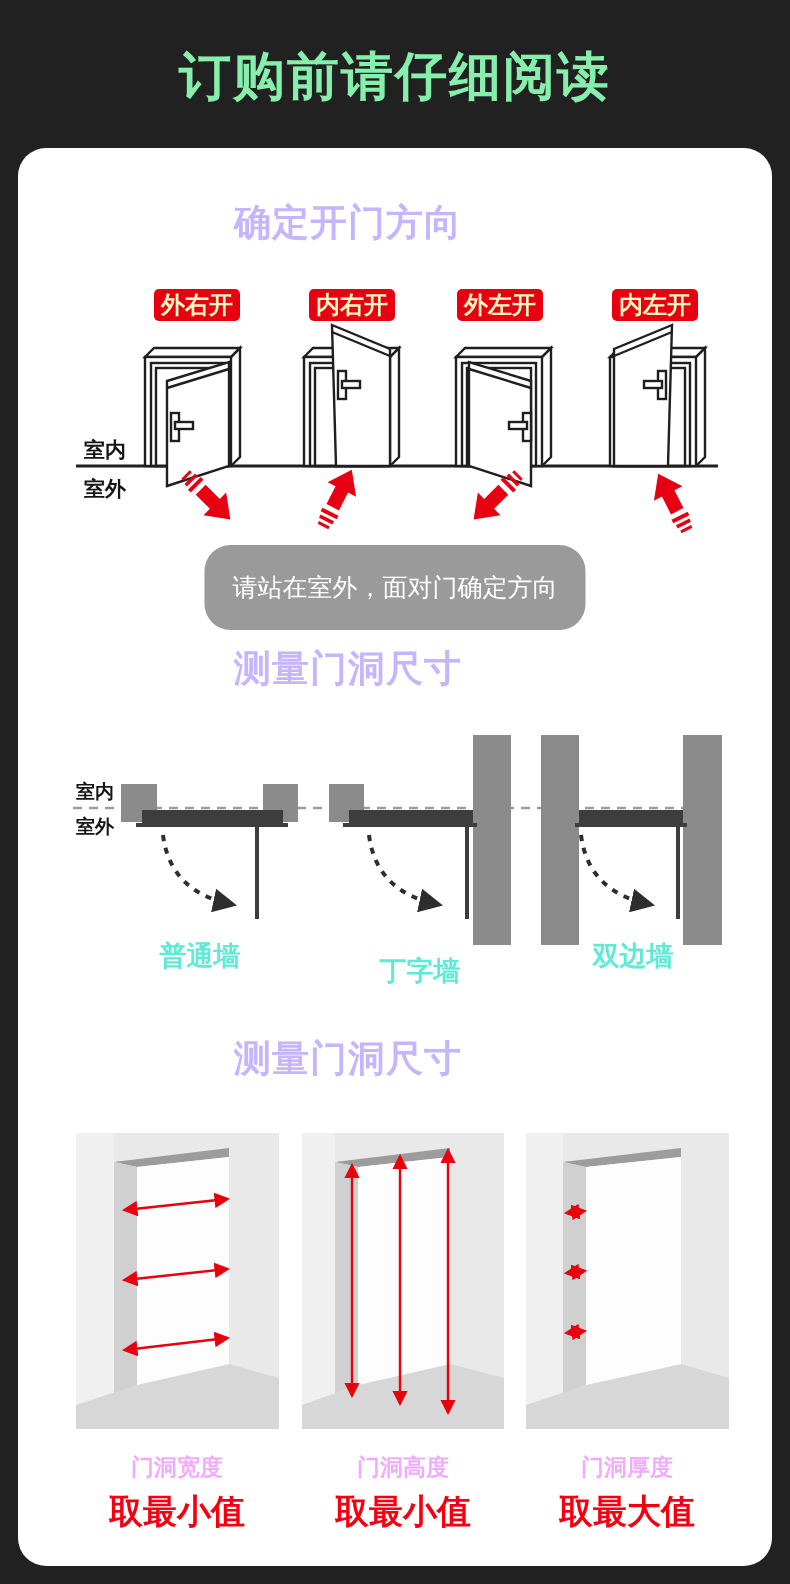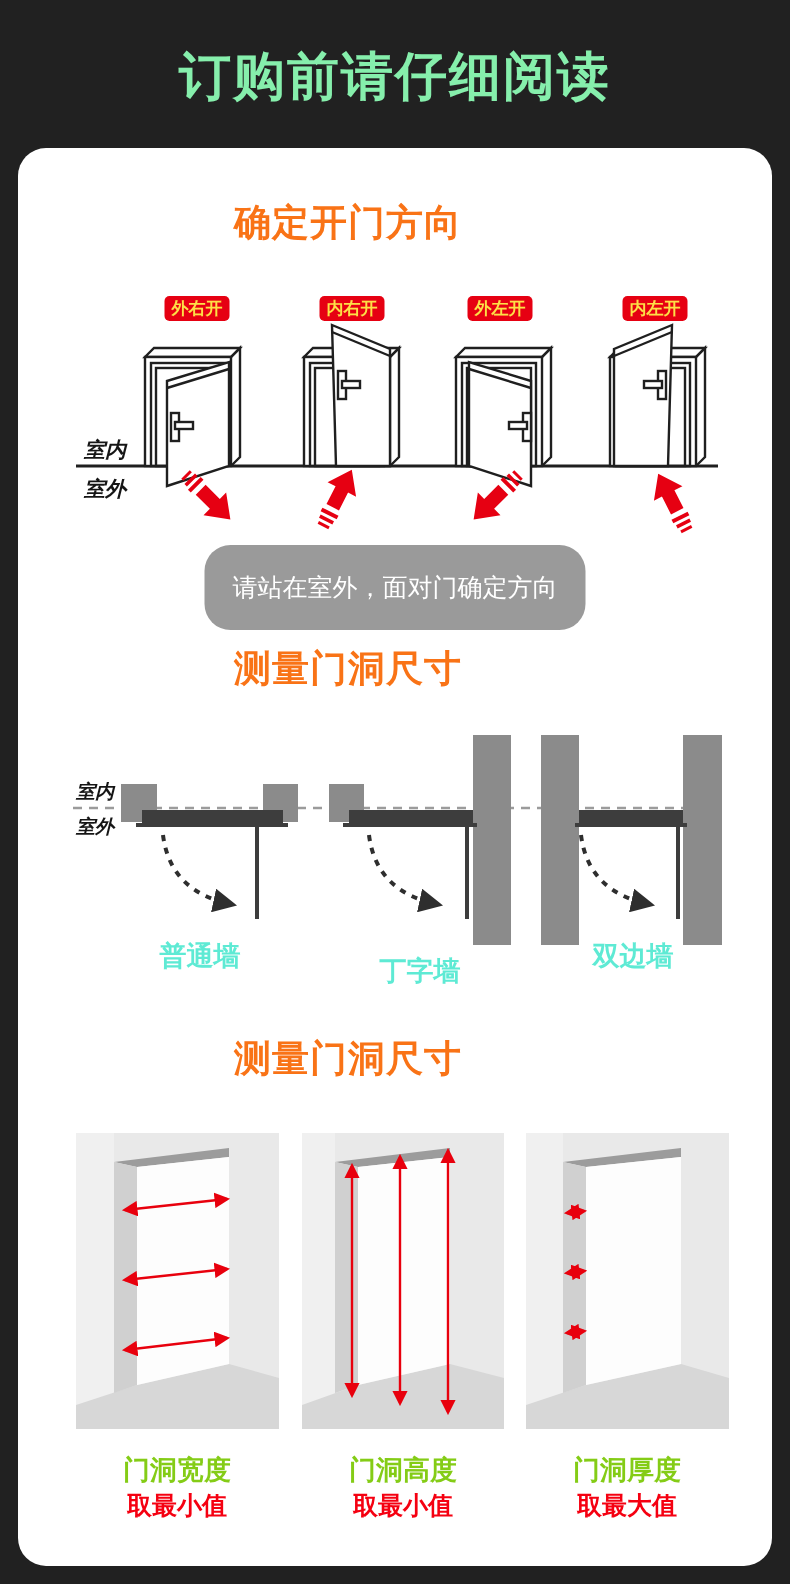--- a/index.html
+++ b/index.html
@@ -12,33 +12,33 @@
   .page-title{
     position:absolute;left:0;top:42px;width:790px;text-align:center;
     color:#86efac;font-size:52px;font-weight:bold;letter-spacing:2px;
   }
   .card{
     position:absolute;left:18px;top:148px;width:754px;height:1418px;
     background:#ffffff;border-radius:28px;
   }
   .sec-heading{
     position:absolute;width:696px;left:0;text-align:center;
-    color:#f97316;font-size:37px;font-weight:bold;letter-spacing:1px;
+    color:#c4b5fd;font-size:37px;font-weight:bold;letter-spacing:1px;
   }
   .h-dir{top:198px;}
   .h-wall{top:644px;}
   .h-measure{top:1034px;}
   .dir-pill{
-    position:absolute;top:296px;transform:translateX(-50%);
-    background:#e60012;color:#fde047;font-size:17px;font-weight:bold;
+    position:absolute;top:289px;transform:translateX(-50%);
+    background:#e60012;color:#fef9c3;font-size:24px;font-weight:bold;
     padding:3px 7px;border-radius:5px;white-space:nowrap;line-height:1.1;
   }
   .pill-1{left:197px;} .pill-2{left:352px;} .pill-3{left:500px;} .pill-4{left:655px;}
   .side-label{
-    position:absolute;color:#151515;font-weight:bold;white-space:nowrap;font-style:italic;
+    position:absolute;color:#151515;font-weight:bold;white-space:nowrap;
   }
   .s1-in{left:84px;top:436px;font-size:21px;}
   .s1-out{left:84px;top:475px;font-size:21px;}
   .s2-in{left:76px;top:779px;font-size:19px;}
   .s2-out{left:76px;top:814px;font-size:19px;}
   .doors-svg{position:absolute;left:40px;top:275px;}
   .wall-svg{position:absolute;left:40px;top:726px;}
   .tip-pill{
     position:absolute;left:395px;top:545px;transform:translateX(-50%);
     background:#9a9a9a;color:#ffffff;font-size:25px;
@@ -46,25 +46,25 @@
   }
   .wall-label{
     position:absolute;top:938px;transform:translateX(-50%);
     color:#5eead4;font-size:27px;font-weight:bold;white-space:nowrap;
   }
   .wl-1{left:200px;} .wl-2{left:420px;margin-top:15px;} .wl-3{left:633px;}
   .panel{position:absolute;top:1133px;}
   .panel-1{left:76px;} .panel-2{left:302px;} .panel-3{left:526px;}
   .m-label{
     position:absolute;top:1452px;transform:translateX(-50%);
-    color:#84cc16;font-size:27px;font-weight:bold;white-space:nowrap;
+    color:#f0abfc;font-size:23px;font-weight:bold;white-space:nowrap;
   }
   .m-rule{
     position:absolute;top:1489px;transform:translateX(-50%);
-    color:#f50011;font-size:25px;font-weight:bold;white-space:nowrap;
+    color:#f50011;font-size:34px;font-weight:bold;white-space:nowrap;
   }
   .ml-1,.mr-1{left:177px;} .ml-2,.mr-2{left:403px;} .ml-3,.mr-3{left:627px;}
   .note{
     position:absolute;left:74px;top:1530px;color:#4f4f4f;font-size:23px;white-space:nowrap;
   }
 </style>
 </head>
 <body>
 
 <div class="stage">

